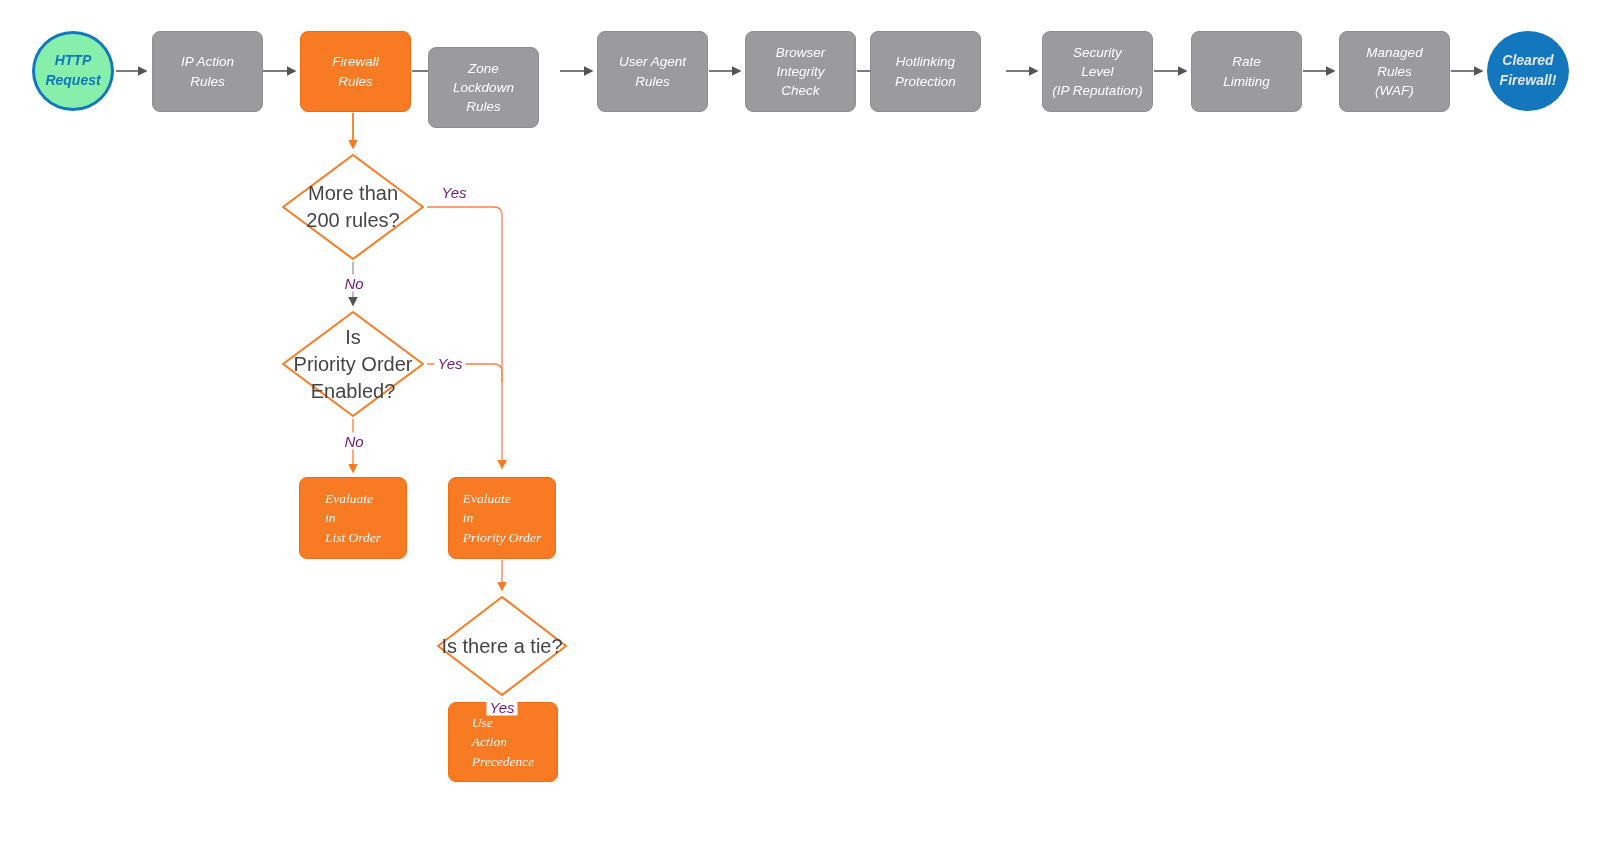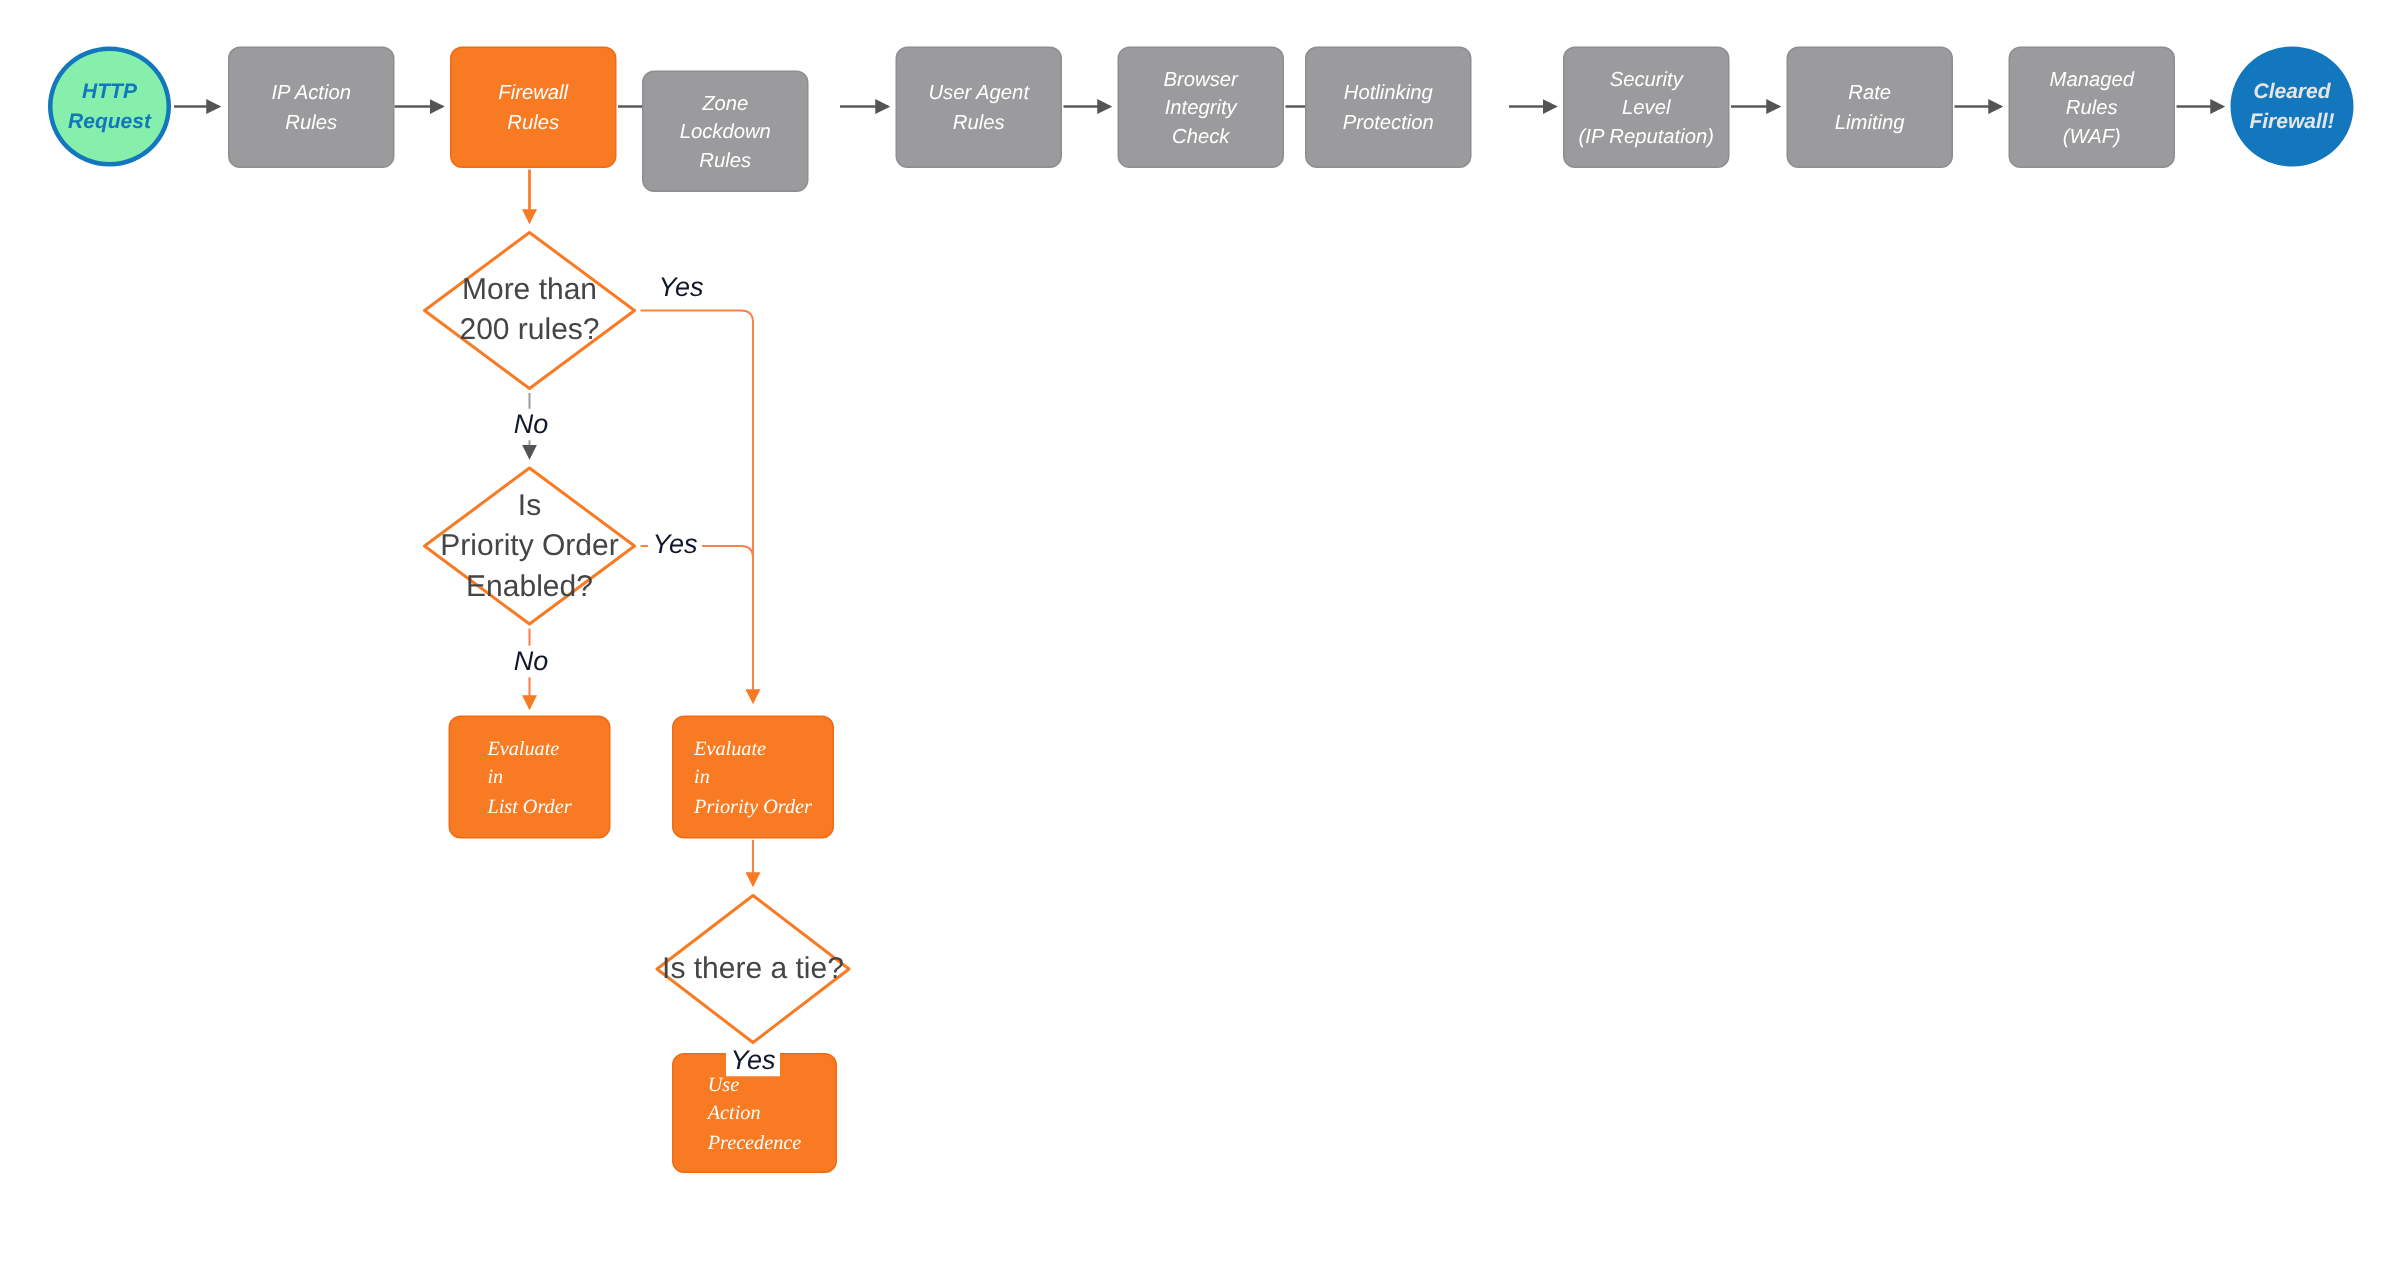--- a/index.html
+++ b/index.html
@@ -67,22 +67,22 @@
     font-size: 20px; line-height: 1.35;
     color: #454545;
     white-space: pre-line;
     font-style: normal;
   }
 
   .edge-label {
     position: absolute;
     transform: translate(-50%, -50%);
     font-style: italic;
-    font-size: 18px;
-    color: #0f172a;
+    font-size: 15px;
+    color: #701a75;
     background: #ffffff;
     padding: 0 3px;
     white-space: nowrap;
   }
 </style>
 </head>
 <body>
 
 <div class="canvas">
 

